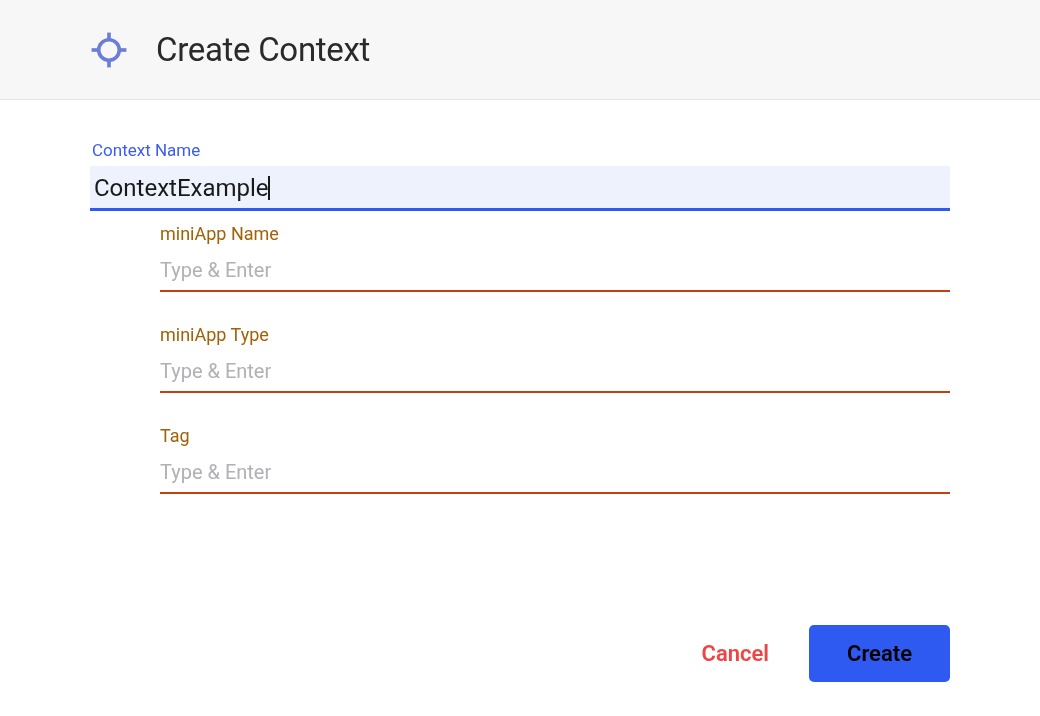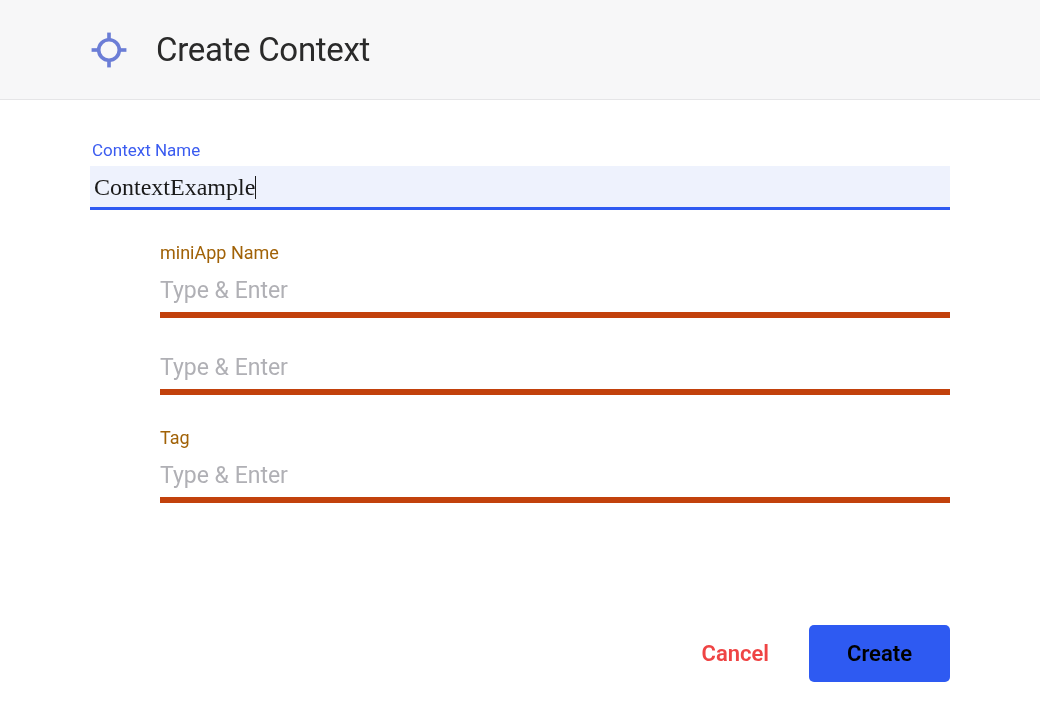--- a/index.html
+++ b/index.html
@@ -53,36 +53,35 @@
       letter-spacing: -0.3px;
     }
     
     .body {
       flex: 1;
       padding: 40px 90px 30px 90px;
       background: #fff;
     }
     
     .field-primary {
-      margin-bottom: 32px;
+      margin-bottom: 12px;
     }
     
     .field-primary .label {
       font-size: 17px;
       color: #3b5cf0;
       margin-bottom: 6px;
       display: block;
       padding-left: 2px;
     }
     
     .field-primary .input-wrapper {
       background: #eef2fd;
       border-bottom: 3px solid #2e5af2;
       padding: 8px 10px 6px 4px;
-      font-family: Liberation Serif, serif;
     }
     
     .field-primary .cursor-value {
       font-size: 24px;
       color: #1a1a1a;
       position: relative;
       display: inline-block;
     }
     
     .field-primary .cursor-value::after {
@@ -106,24 +105,24 @@
     .field-secondary .label {
       font-size: 18px;
       color: #a16207;
       margin-bottom: 10px;
       display: block;
     }
     
     .field-secondary input {
       width: 100%;
       border: none;
-      border-bottom: 6px solid #c2410c;
+      border-bottom: 2px solid #c2410c;
       outline: none;
       background: transparent;
-      font-size: 23px;
+      font-size: 20px;
       color: #1a1a1a;
       padding: 4px 0 8px 0;
       font-family: inherit;
     }
     
     .field-secondary input::placeholder {
       color: #b0b0b5;
     }
     
     .footer {
@@ -185,20 +184,21 @@
     </div>
 
     <div class="sub-fields">
 
       <div class="field-secondary">
         <label class="label">miniApp Name</label>
         <input type="text" placeholder="Type &amp; Enter" style="">
       </div>
 
       <div class="field-secondary">
+        <label class="label">miniApp Type</label>
         <input type="text" placeholder="Type &amp; Enter" style="">
       </div>
 
       <div class="field-secondary">
         <label class="label">Tag</label>
         <input type="text" placeholder="Type &amp; Enter" style="">
       </div>
 
     </div>
 

